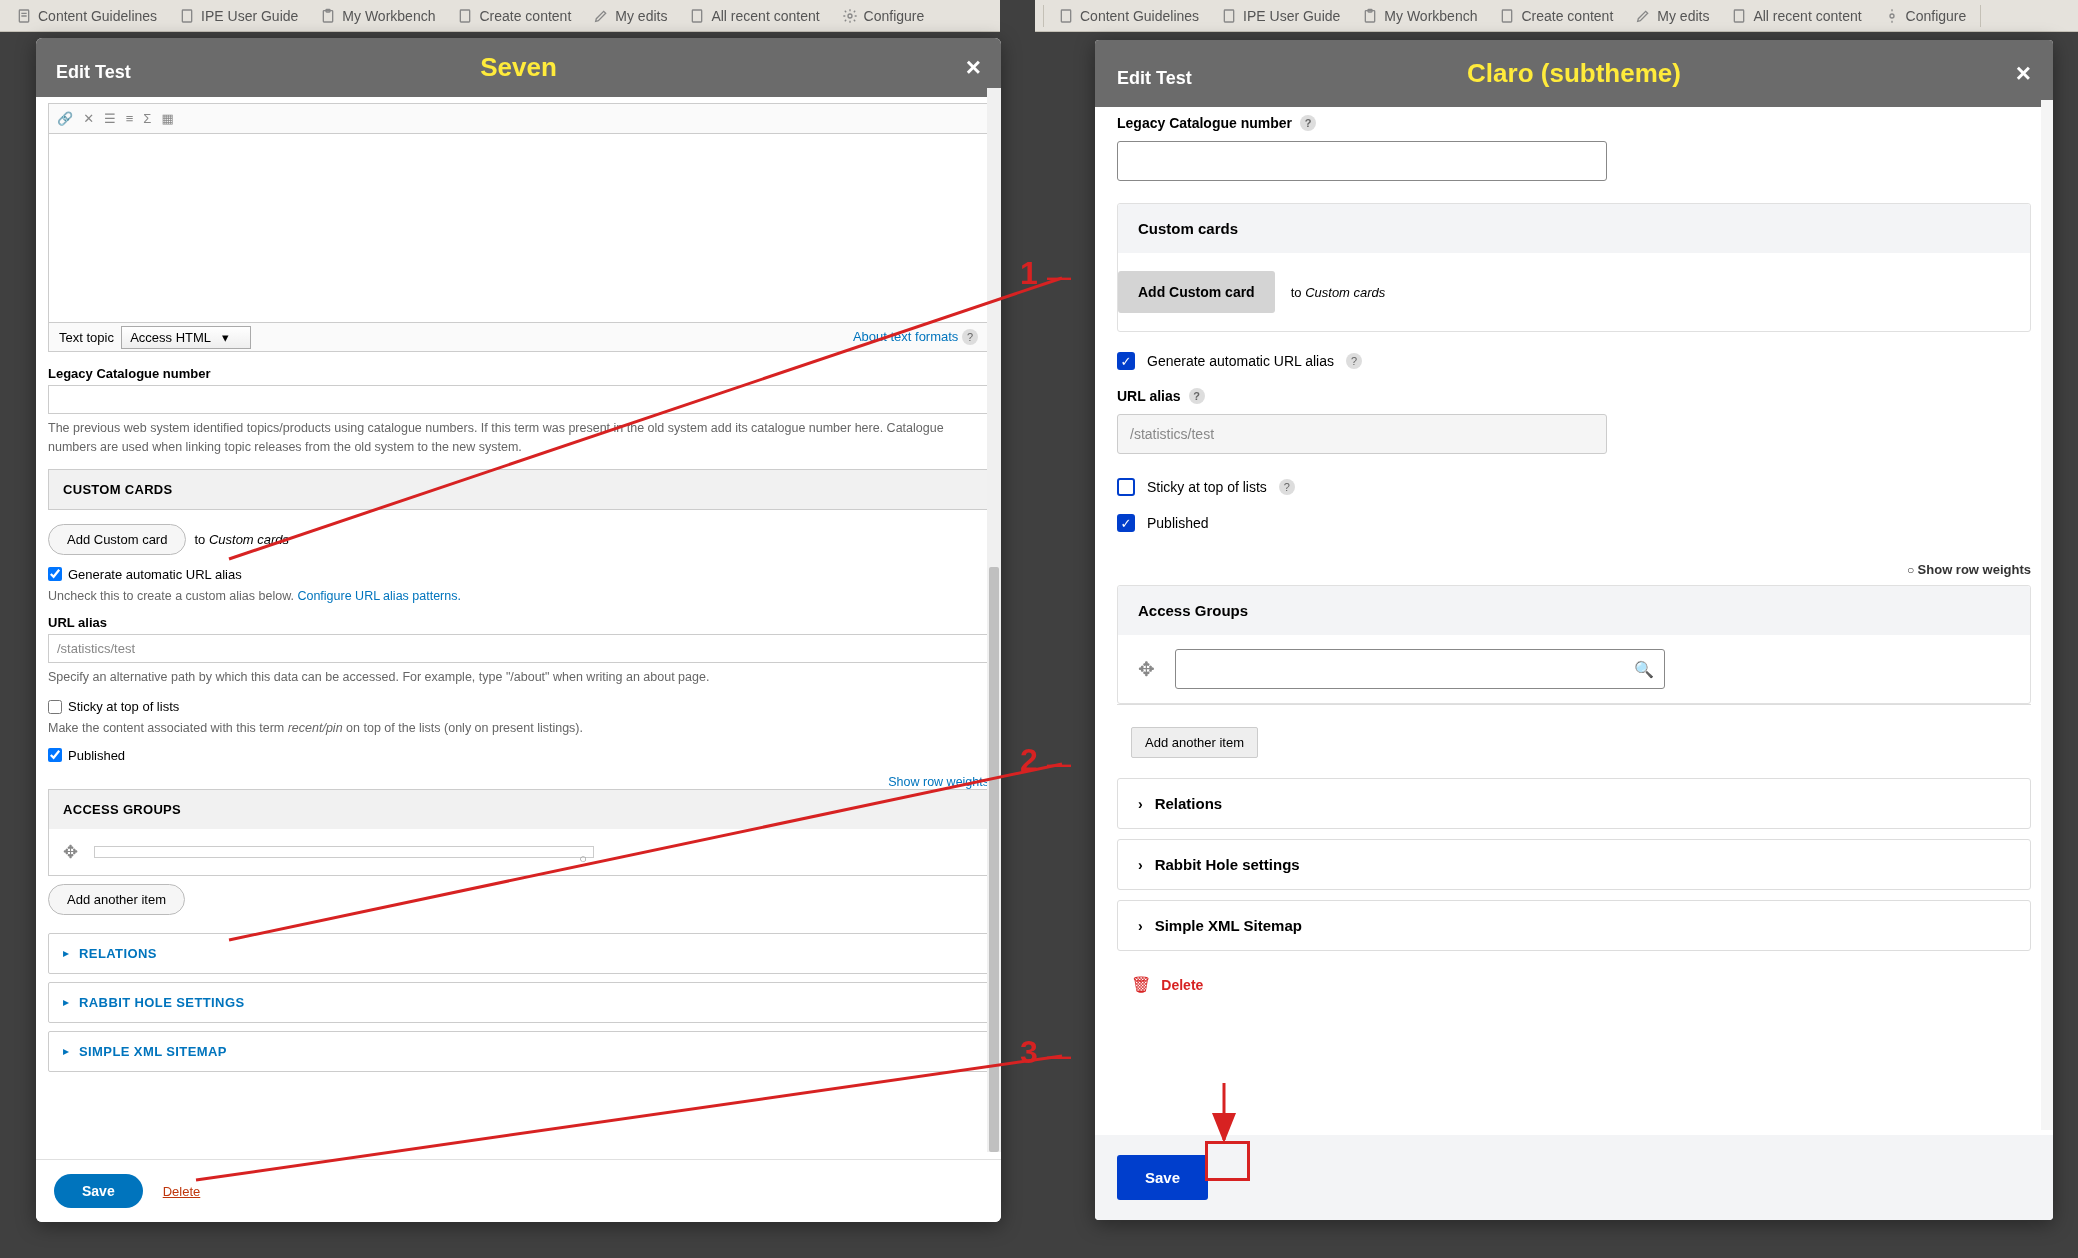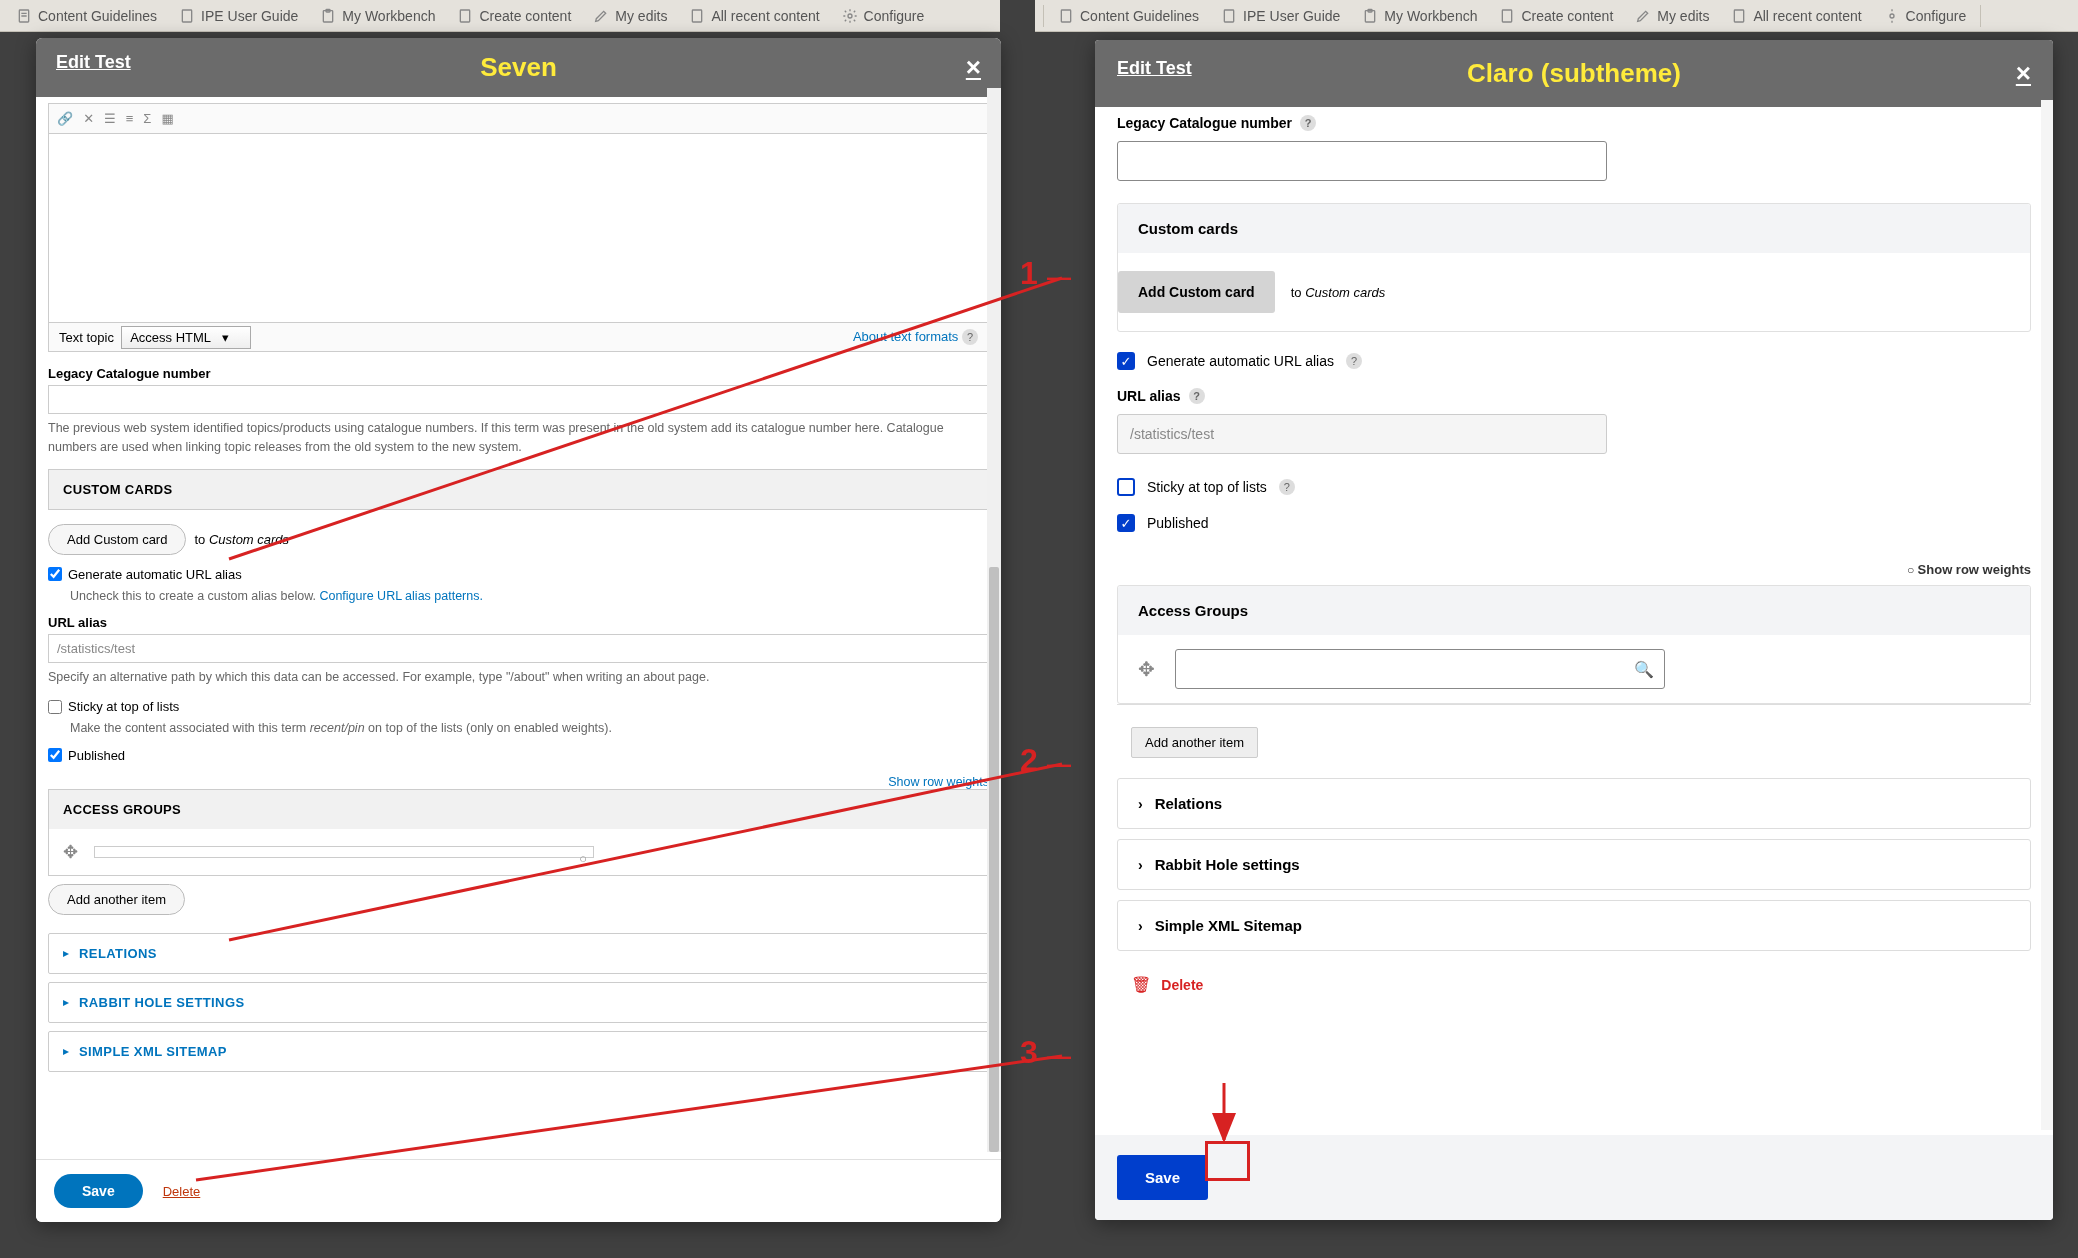--- a/index.html
+++ b/index.html
@@ -11,21 +11,21 @@
   .toolbar-right { left: 1035px; width: 1043px; }
   .toolbar-item { display: flex; align-items: center; gap: 6px; padding: 4px 10px; color: #555; font-size: 14px; cursor: pointer; white-space: nowrap; }
   .toolbar-item svg { width: 16px; height: 16px; }
   .toolbar-sep { width: 1px; height: 22px; background: #c4c0b6; margin: 0 2px; }
   
   
   .dialog { position: absolute; background: #fff; box-shadow: 0 4px 20px rgba(0,0,0,0.4); }
   .dialog-seven { top: 38px; left: 36px; width: 965px; height: 1184px; border-radius: 6px; overflow: hidden; }
   .dialog-claro { top: 40px; left: 1095px; width: 958px; height: 1180px; border-radius: 4px; overflow: hidden; }
   
-  .dialog-header { background: #6b6b6b; color: #fff; padding: 14px 20px; display: flex; justify-content: space-between; align-items: flex-start; position: relative; text-decoration: underline; }
+  .dialog-header { background: #6b6b6b; color: #fff; padding: 14px 20px; display: flex; justify-content: space-between; align-items: flex-end; position: relative; }
   .dialog-header-claro { background: #6b6b6b; padding: 18px 22px; }
   .dialog-title { font-weight: bold; font-size: 18px; }
   .dialog-close { font-size: 26px; font-weight: bold; cursor: pointer; color: #fff; }
   .theme-label { position: absolute; left: 50%; transform: translateX(-50%); font-size: 26px; font-weight: bold; color: #ffeb3b; }
   
   .dialog-body { padding: 6px 12px; height: calc(100% - 130px); overflow-y: auto; position: relative; }
   .dialog-body-claro { padding: 8px 22px; }
   
   .dialog-footer { position: absolute; bottom: 0; left: 0; right: 0; padding: 14px 18px; background: #fff; border-top: 1px solid #e0e0e0; display: flex; align-items: center; gap: 20px; }
   .dialog-footer-claro { background: #f3f4f6; padding: 20px 22px; border-top: none; }
@@ -40,21 +40,21 @@
   .seven-link { color: #0074bd; text-decoration: none; }
   .seven-label { font-weight: bold; font-size: 13px; margin-bottom: 4px; display: block; }
   .seven-input { width: 100%; border: 1px solid #ccc; padding: 6px 8px; font-size: 13px; }
   .seven-desc { font-size: 12.5px; color: #666; margin-top: 5px; margin-bottom: 12px; line-height: 1.5; }
   .seven-fieldset { border: 1px solid #ccc; margin-bottom: 14px; }
   .seven-fieldset-header { background: #f1f1f1; padding: 12px 14px; font-weight: bold; font-size: 13px; letter-spacing: 0.3px; }
   .seven-button { background: #f6f6f6; border: 1px solid #bbb; border-radius: 16px; padding: 7px 18px; font-size: 13px; cursor: pointer; }
   .seven-addcard-row { display: flex; align-items: center; gap: 8px; margin: 12px 0; }
   .seven-checkbox-row { display: flex; align-items: center; gap: 6px; margin-bottom: 4px; }
   .seven-checkbox-row input { width: 14px; height: 14px; }
-  .seven-indent { margin-left: 22px; margin-bottom: 10px; }
+  .seven-indent { margin-bottom: 10px; }
   .seven-accessrow { display: flex; align-items: center; gap: 16px; padding: 12px 14px; }
   .seven-drag { color: #888; font-size: 18px; cursor: move; }
   .seven-accessinput { flex: 0 0 500px; border: 1px solid #ccc; padding: 5px 28px 5px 8px; position: relative; }
   .seven-showweights { text-align: right; font-size: 12.5px; }
   .seven-details { border: 1px solid #ccc; border-radius: 2px; margin-bottom: 8px; }
   .seven-details-header { padding: 12px 14px; display: flex; align-items: center; gap: 10px; cursor: pointer; }
   .seven-details-header .chev { color: #0074bd; font-size: 12px; }
   .seven-details-header .ttl { color: #0074bd; font-weight: bold; font-size: 13px; letter-spacing: 0.4px; }
   .seven-save { background: #0074bd; color: #fff; border: none; border-radius: 18px; padding: 9px 28px; font-weight: bold; font-size: 14px; cursor: pointer; }
   .seven-delete { color: #bf360c; text-decoration: underline; cursor: pointer; font-size: 13px; }
@@ -239,21 +239,21 @@
     <div class="seven-desc seven-indent"><span>Uncheck this to create a custom alias below. </span><a class="seven-link">Configure URL alias patterns.</a></div>
     
     <label class="seven-label">URL alias</label>
     <input class="seven-input" style="color: rgb(136, 136, 136);" value="/statistics/test">
     <div class="seven-desc">Specify an alternative path by which this data can be accessed. For example, type "/about" when writing an about page.</div>
     
     <div class="seven-checkbox-row">
       <input type="checkbox" style="">
       <span>Sticky at top of lists</span>
     </div>
-    <div class="seven-desc seven-indent"><span>Make the content associated with this term </span><i>recent/pin</i><span> on top of the lists (only on enabled weights).</span></div>
+    <div class="seven-desc seven-indent"><span>Make the content associated with this term </span><i>recent/pin</i><span> on top of the lists (only on present listings).</span></div>
     
     <div class="seven-checkbox-row" style="margin-bottom:12px;">
       <input type="checkbox" checked="" style="">
       <span>Published</span>
     </div>
     
     <div class="seven-showweights"><a class="seven-link">Show row weights</a></div>
     <div class="seven-fieldset" style="margin-bottom:8px;">
       <div class="seven-fieldset-header">ACCESS GROUPS</div>
       <div class="seven-accessrow">

